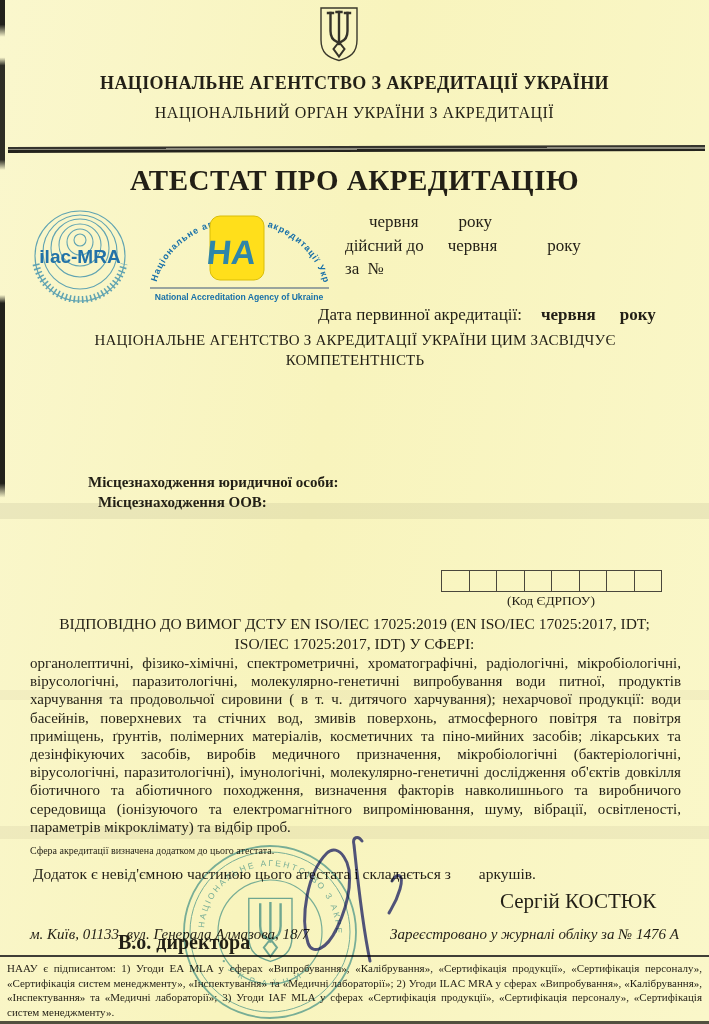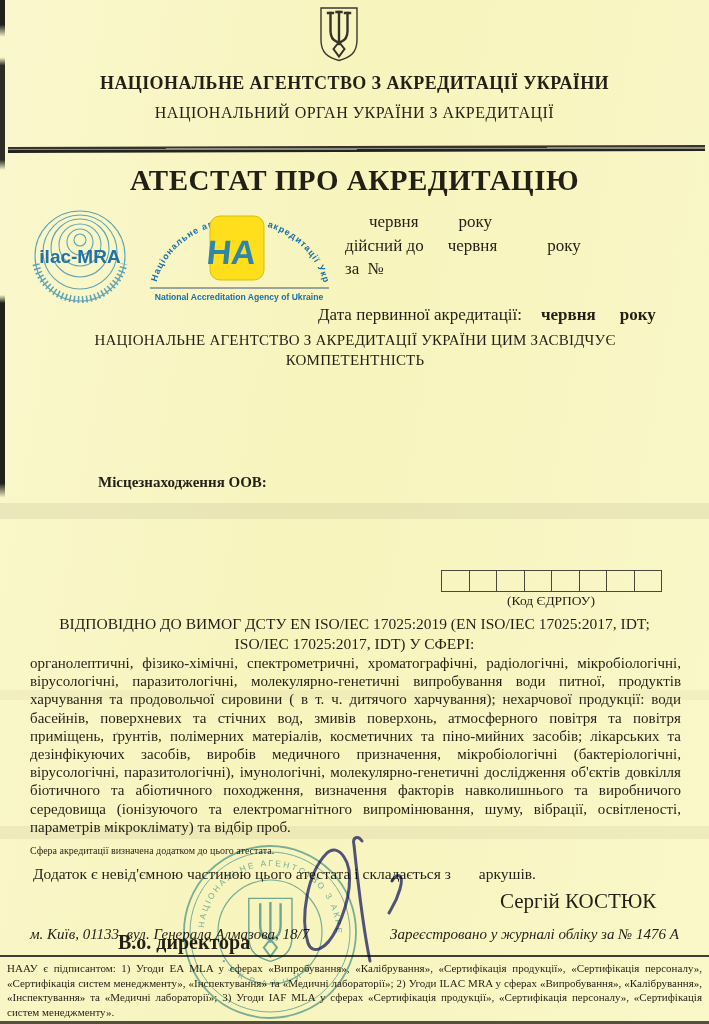--- a/index.html
+++ b/index.html
@@ -130,20 +130,21 @@
     <span>Дата первинної акредитації:</span><b>червня</b><b>року</b>
   </div>
 
   <div class="abs statement">
     <div>НАЦІОНАЛЬНЕ АГЕНТСТВО З АКРЕДИТАЦІЇ УКРАЇНИ ЦИМ ЗАСВІДЧУЄ</div>
     <div>КОМПЕТЕНТНІСТЬ</div>
   </div>
 
 
   <div class="abs locs">
+    <div>Місцезнаходження юридичної особи:</div>
     <div>Місцезнаходження ООВ:</div>
   </div>
 
   <div class="abs edr-boxes">
       <div class="edr-cell"></div>
       <div class="edr-cell"></div>
       <div class="edr-cell"></div>
       <div class="edr-cell"></div>
       <div class="edr-cell"></div>
       <div class="edr-cell"></div>

